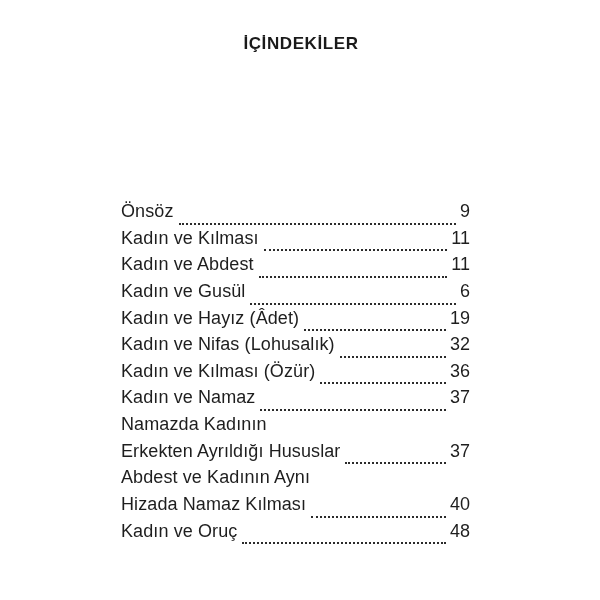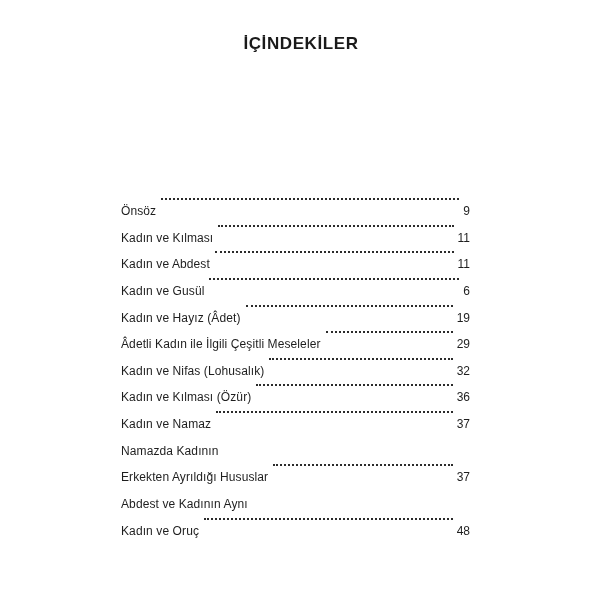--- a/index.html
+++ b/index.html
@@ -33,24 +33,24 @@
     color: #1a1a1a;
   }
   .toc {
     position: absolute;
     left: 121px;
     top: 198px;
     width: 349px;
   }
   .toc-row {
     display: flex;
-    align-items: flex-start;
+    align-items: flex-end;
     height: 26.65px;
     line-height: 26.65px;
-    font-size: 12px;
+    font-size: 18px;
     white-space: nowrap;
   }
   .toc-label {
     flex: 0 0 auto;
     letter-spacing: 0.1px;
   }
   .toc-leader {
     flex: 1 1 auto;
     min-width: 8px;
     border-bottom: 2px dotted #2b2b2b;
@@ -91,25 +91,20 @@
     <span class="toc-leader"></span>
     <span class="toc-page">6</span>
   </div>
 
   <div class="toc-row">
     <span class="toc-label">Kadın ve Hayız (Âdet)</span>
     <span class="toc-leader"></span>
     <span class="toc-page">19</span>
   </div>
 
-  <div class="toc-row">
-    <span class="toc-label">Âdetli Kadın ile İlgili Çeşitli Meseleler</span>
-    <span class="toc-leader"></span>
-    <span class="toc-page">29</span>
-  </div>
 
   <div class="toc-row">
     <span class="toc-label">Kadın ve Nifas (Lohusalık)</span>
     <span class="toc-leader"></span>
     <span class="toc-page">32</span>
   </div>
 
   <div class="toc-row">
     <span class="toc-label">Kadın ve Kılması (Özür)</span>
     <span class="toc-leader"></span>
@@ -131,20 +126,25 @@
     <span class="toc-label">Erkekten Ayrıldığı Hususlar</span>
     <span class="toc-leader"></span>
     <span class="toc-page">37</span>
   </div>
 
   <div class="toc-row no-page">
     <span class="toc-label">Abdest ve Kadının Aynı</span>
 
   </div>
 
+  <div class="toc-row">
+    <span class="toc-label">Hizada Namaz Kılması</span>
+    <span class="toc-leader"></span>
+    <span class="toc-page">40</span>
+  </div>
 
   <div class="toc-row">
     <span class="toc-label">Kadın ve Oruç</span>
     <span class="toc-leader"></span>
     <span class="toc-page">48</span>
   </div>
 </div>
 </div>
 
 </body></html>

